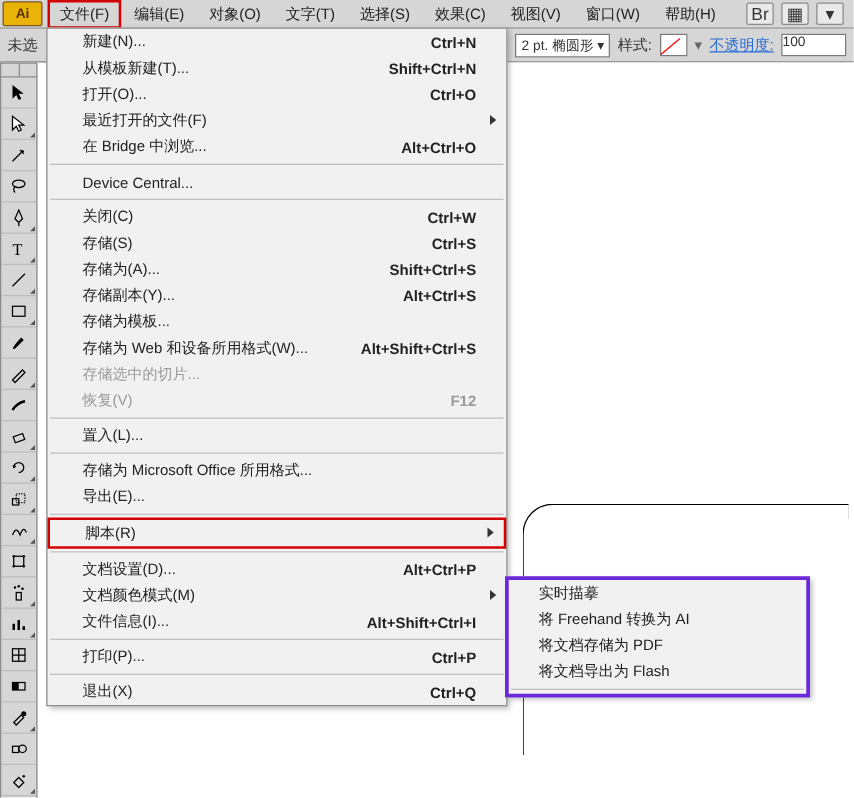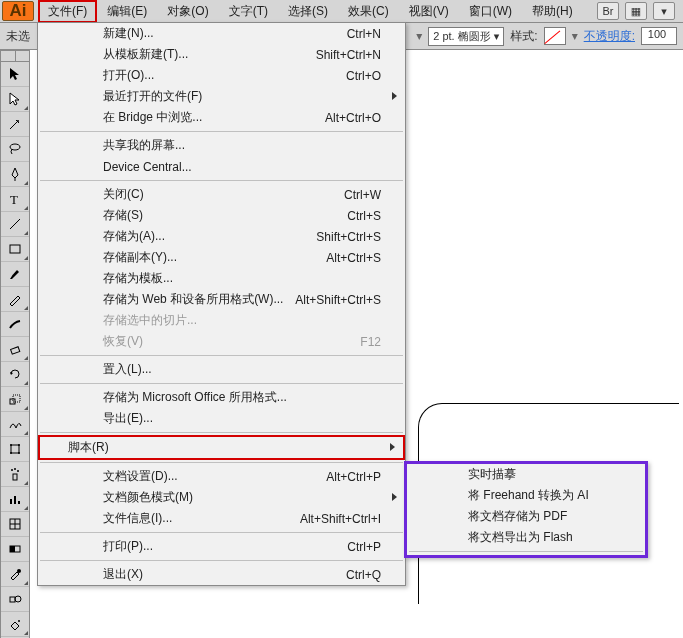--- a/index.html
+++ b/index.html
@@ -15,24 +15,24 @@
   .menubar {
     display: flex;
     align-items: center;
     height: 22px;
     background: #d6d6d6;
     border-bottom: 1px solid #8a8a8a;
     padding-left: 2px;
   }
   .app-badge {
     width: 30px; height: 18px;
-    background: #f97316;
+    background: #eab308;
     color: #5a3200;
     font-weight: bold;
-    font-size: 17px;
+    font-size: 11px;
     display: flex; align-items: center; justify-content: center;
     margin-right: 4px;
     border: 1px solid #7a5420;
     border-radius: 2px;
   }
   .menubar-item {
     padding: 17px 10px;
     color: #222;
     cursor: default;
   }
@@ -46,21 +46,21 @@
     gap: 6px;
     padding-right: 8px;
     align-items: center;
   }
   .sq-btn {
     width: 20px; height: 16px;
     background: #e9e9e9;
     border: 1px solid #8a8a8a;
     border-radius: 2px;
     display:flex;align-items:center;justify-content:center;
-    font-size:11px;color:#333;
+    font-size:14px;color:#333;
   }
 
   .optionsbar {
     height: 26px;
     background: #d6d6d6;
     border-bottom: 1px solid #8a8a8a;
     display: flex;
     align-items: center;
     padding: 0 6px;
     gap: 6px;
@@ -79,21 +79,21 @@
   .style-swatch{
     width:20px;height:16px;background:#fff;border:1px solid #7a7a7a;
     position:relative;display:inline-block;
   }
   .style-swatch::after{
     content:"";position:absolute;left:0;bottom:0;width:100%;height:0;
     border-top:1px solid red;transform:rotate(-40deg);transform-origin:left bottom;
   }
   .opacity-input{
     width:30px;height:16px;background:#fff;border:1px solid #7a7a7a;
-    font-size:11px;text-align:center;padding-right:4px;
+    font-size:11px;text-align:left;padding-right:20px;
   }
   .label-blue{color:#2a6cd6;text-decoration:underline;}
 
   
   .toolbox {
     position: absolute;
     left: 0;
     top: 50px;
     width: 28px;
     background: #d6d6d6;
@@ -125,26 +125,26 @@
     border: 1px solid #8a8a8a;
     box-shadow: 2px 2px 4px rgba(0,0,0,0.25);
   }
   .menu-row {
     display: flex;
     align-items: center;
     height: 21px;
     padding: 0 24px 0 28px;
     color: #222;
     position: relative;
-    margin-left: 37px;
   }
   .menu-row.disabled { color: #9a9a9a; }
   .menu-row .shortcut {
     margin-left: auto;
     color: inherit;
+    font-weight: bold;
   }
   .menu-row .arrow {
     position:absolute; right:8px; top:6px;
     width:0;height:0;border-top:4px solid transparent;
     border-bottom:4px solid transparent;border-left:5px solid #333;
   }
   .menu-sep {
     height: 1px;
     margin: 3px 2px;
     background: #c0c0c0;
@@ -394,23 +394,20 @@
     <div class="menu-row">
       <span>最近打开的文件(F)</span>
       <span class="arrow"></span>
     </div>
     <div class="menu-row">
       <span>在 Bridge 中浏览...</span>
       <span class="shortcut">Alt+Ctrl+O</span>
     </div>
     <div class="menu-sep"></div>
     <div class="menu-row">
-      <span>共享我的屏幕...</span>
-    </div>
-    <div class="menu-row">
       <span>Device Central...</span>
     </div>
     <div class="menu-sep"></div>
     <div class="menu-row">
       <span>关闭(C)</span>
       <span class="shortcut">Ctrl+W</span>
     </div>
     <div class="menu-row">
       <span>存储(S)</span>
       <span class="shortcut">Ctrl+S</span>

